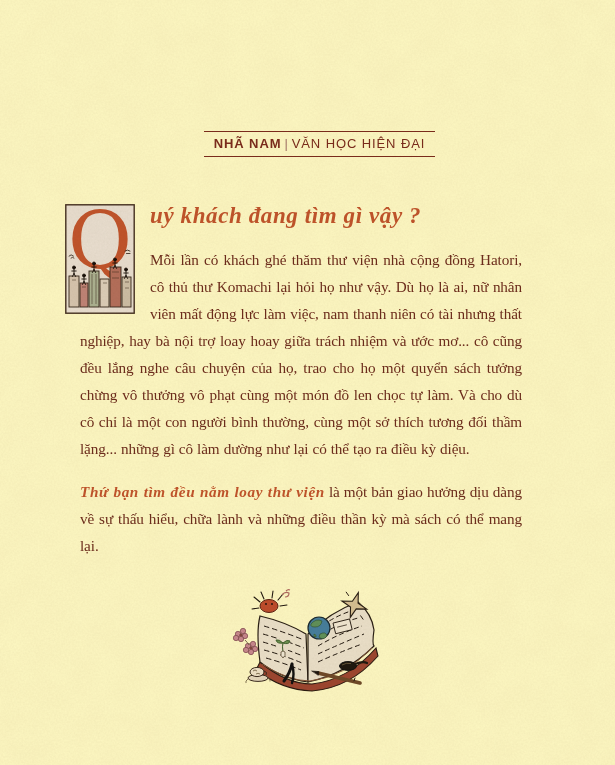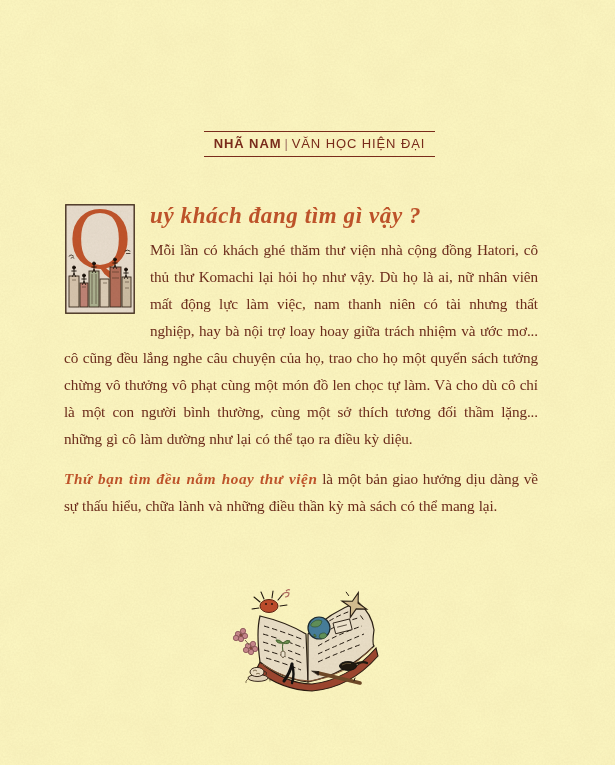--- a/index.html
+++ b/index.html
@@ -23,21 +23,21 @@
   
   .content{
     position:absolute;left:64px;top:202px;width:474px;z-index:2;
     color:#6e2d1c;text-align:justify;
   }
   .dropcap-box{float:left;width:70px;height:110px;margin:2px 15px 4px 1px;}
   .script-heading{
     margin:0 0 6px 0;font-family:Liberation Serif, serif;font-style:italic;font-weight:700;
     font-size:23px;line-height:28px;color:#c2552b;letter-spacing:.6px;text-align:left;
   }
-  .p1,.p2{margin:0;font-size:15.2px;line-height:27px;letter-spacing:-.1px;word-spacing:.4px;}
+  .p1,.p2{margin:16px;font-size:15.2px;line-height:27px;letter-spacing:-.1px;word-spacing:.4px;}
   .p2{margin-top:13px;}
   .book-title{font-style:italic;color:#c2552b;font-weight:600;letter-spacing:.6px;}
   
   .illustration{position:absolute;left:226px;top:582px;width:182px;height:122px;z-index:2;}
   svg{display:block;}
 </style>
 </head>
 <body>
 
 <div class="page">
@@ -85,21 +85,21 @@
           <path d="M4,52 q2,-2.5 4.5,0 M6,54 q1.5,-1.5 3,0"></path>
           <path d="M60,47 q2.5,-2 5,0 M61.5,49.5 h3.5"></path>
         </g>
       </svg>
     </div>
 
     <h2 class="script-heading">uý khách đang tìm gì vậy ?</h2>
 
     <p class="p1">Mỗi lần có khách ghé thăm thư viện nhà cộng đồng Hatori, cô thủ thư Komachi lại hỏi họ như vậy. Dù họ là ai, nữ nhân viên mất động lực làm việc, nam thanh niên có tài nhưng thất nghiệp, hay bà nội trợ loay hoay giữa trách nhiệm và ước mơ... cô cũng đều lắng nghe câu chuyện của họ, trao cho họ một quyển sách tưởng chừng vô thưởng vô phạt cùng một món đồ len chọc tự làm. Và cho dù cô chỉ là một con người bình thường, cùng một sở thích tương đối thầm lặng... những gì cô làm dường như lại có thể tạo ra điều kỳ diệu.</p>
 
-    <p class="p2"><em class="book-title">Thứ bạn tìm đều nằm hoay thư viện</em> <span>là một bản giao hưởng dịu dàng về sự thấu hiểu, chữa lành và những điều thần kỳ mà sách có thể mang lại.</span></p>
+    <p class="p2"><em class="book-title">Thứ bạn tìm đều nằm loay thư viện</em> <span>là một bản giao hưởng dịu dàng về sự thấu hiểu, chữa lành và những điều thần kỳ mà sách có thể mang lại.</span></p>
   </div>
 
   <div class="illustration">
     <svg viewBox="0 0 182 122" width="182" height="122" aria-hidden="true">
 
       <path d="M34,80 Q60,102 86,102 Q122,98 150,66 L152,74 Q124,106 86,109 Q56,108 30,88 Z" fill="#9e4730" stroke="#2a1a10" stroke-width="1.1"></path>
 
       <path d="M34,80 Q30,50 34,34 Q60,40 80,52 L82,100 Q54,96 34,80 Z" fill="#ece2cb" stroke="#2b2014" stroke-width="1.2"></path>
 
       <path d="M82,52 Q104,30 132,20 Q146,32 148,48 Q146,62 148,64 Q120,92 82,100 Z" fill="#ece2cb" stroke="#2b2014" stroke-width="1.2"></path>

